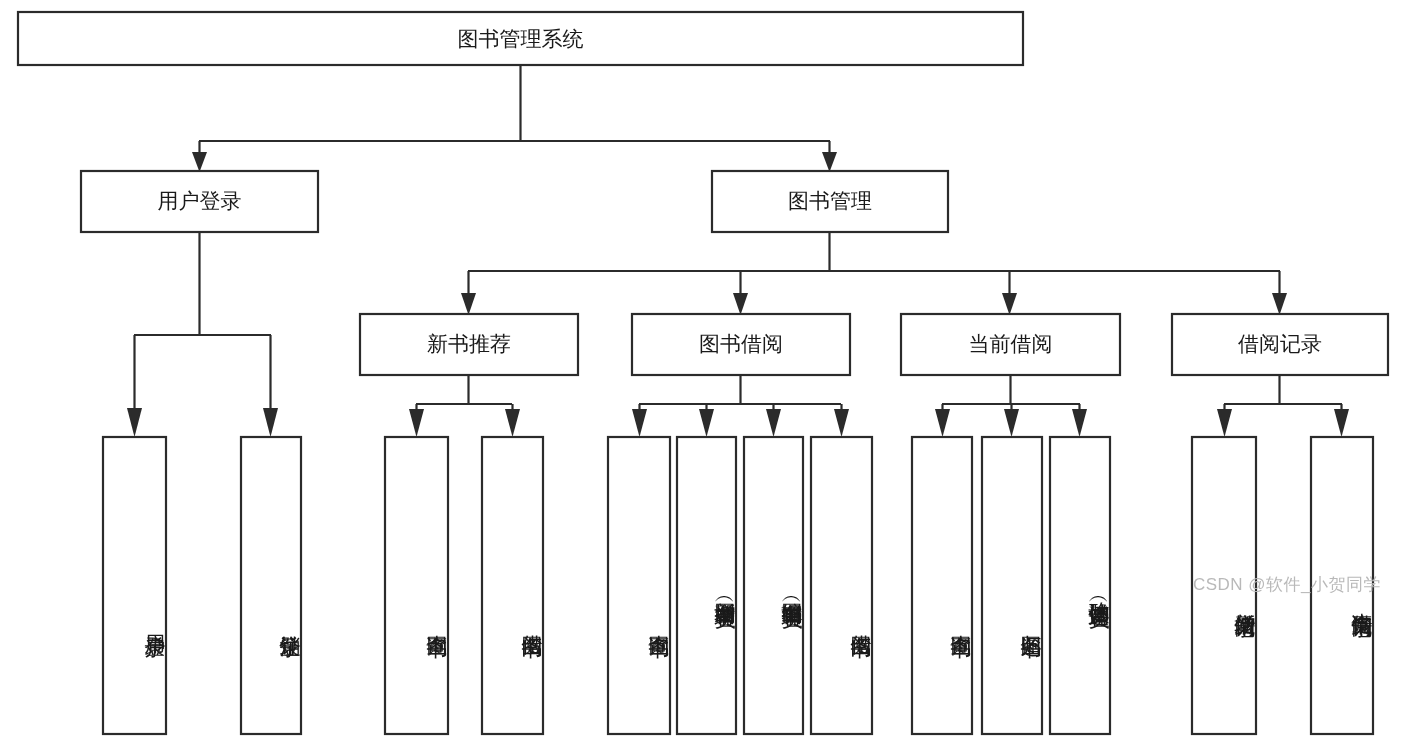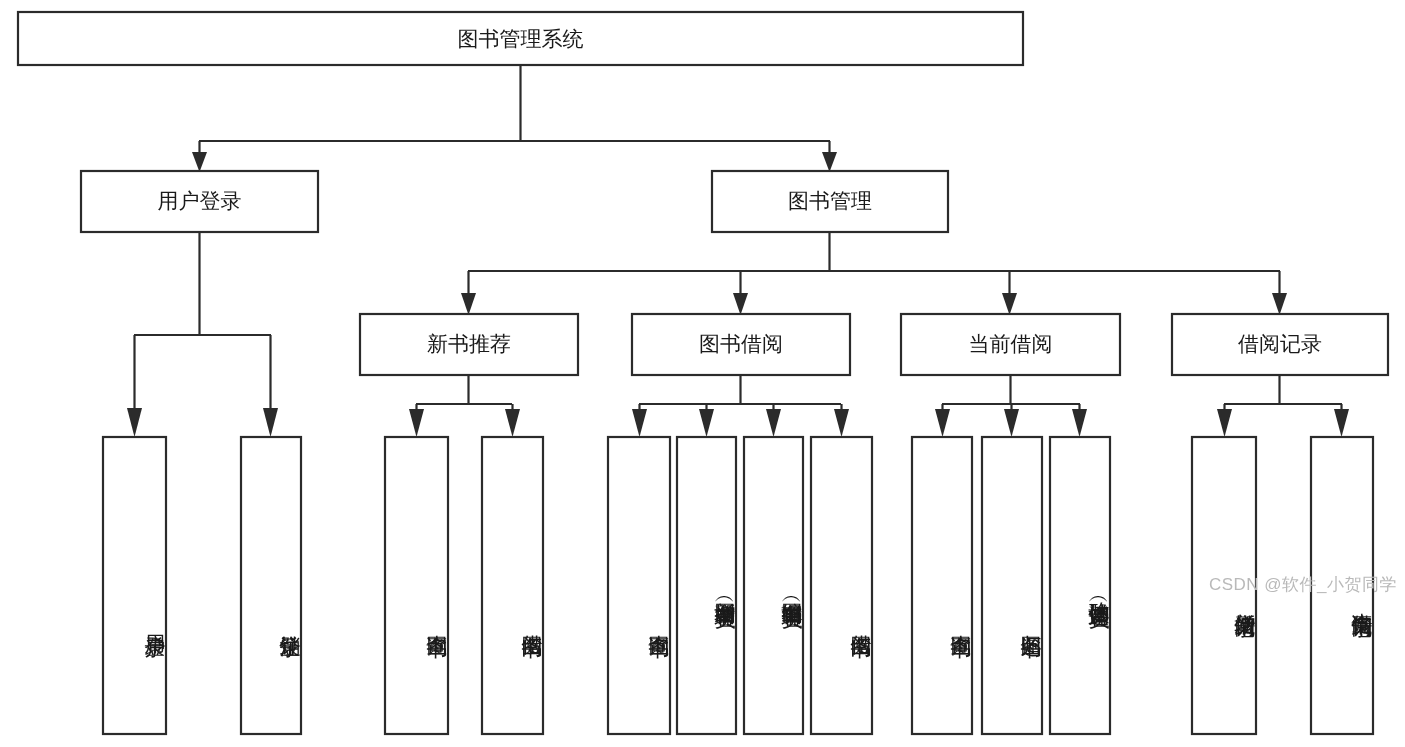--- a/index.html
+++ b/index.html
@@ -60,21 +60,21 @@
     color: #1a1a1a;
     letter-spacing: 1px;
     display: flex;
     align-items: flex-start;
     justify-content: center;
     pointer-events: none;
     text-align: center;
   }
   .watermark {
     position: absolute;
-    right: 8px;
+    right: 24px;
     bottom: 6px;
     font-family: "Liberation Sans", "DejaVu Sans", sans-serif;
     font-size: 17px;
     color: #b9b9b9;
     letter-spacing: 0.5px;
     white-space: nowrap;
     user-select: none;
   }
 </style>
 </head>

